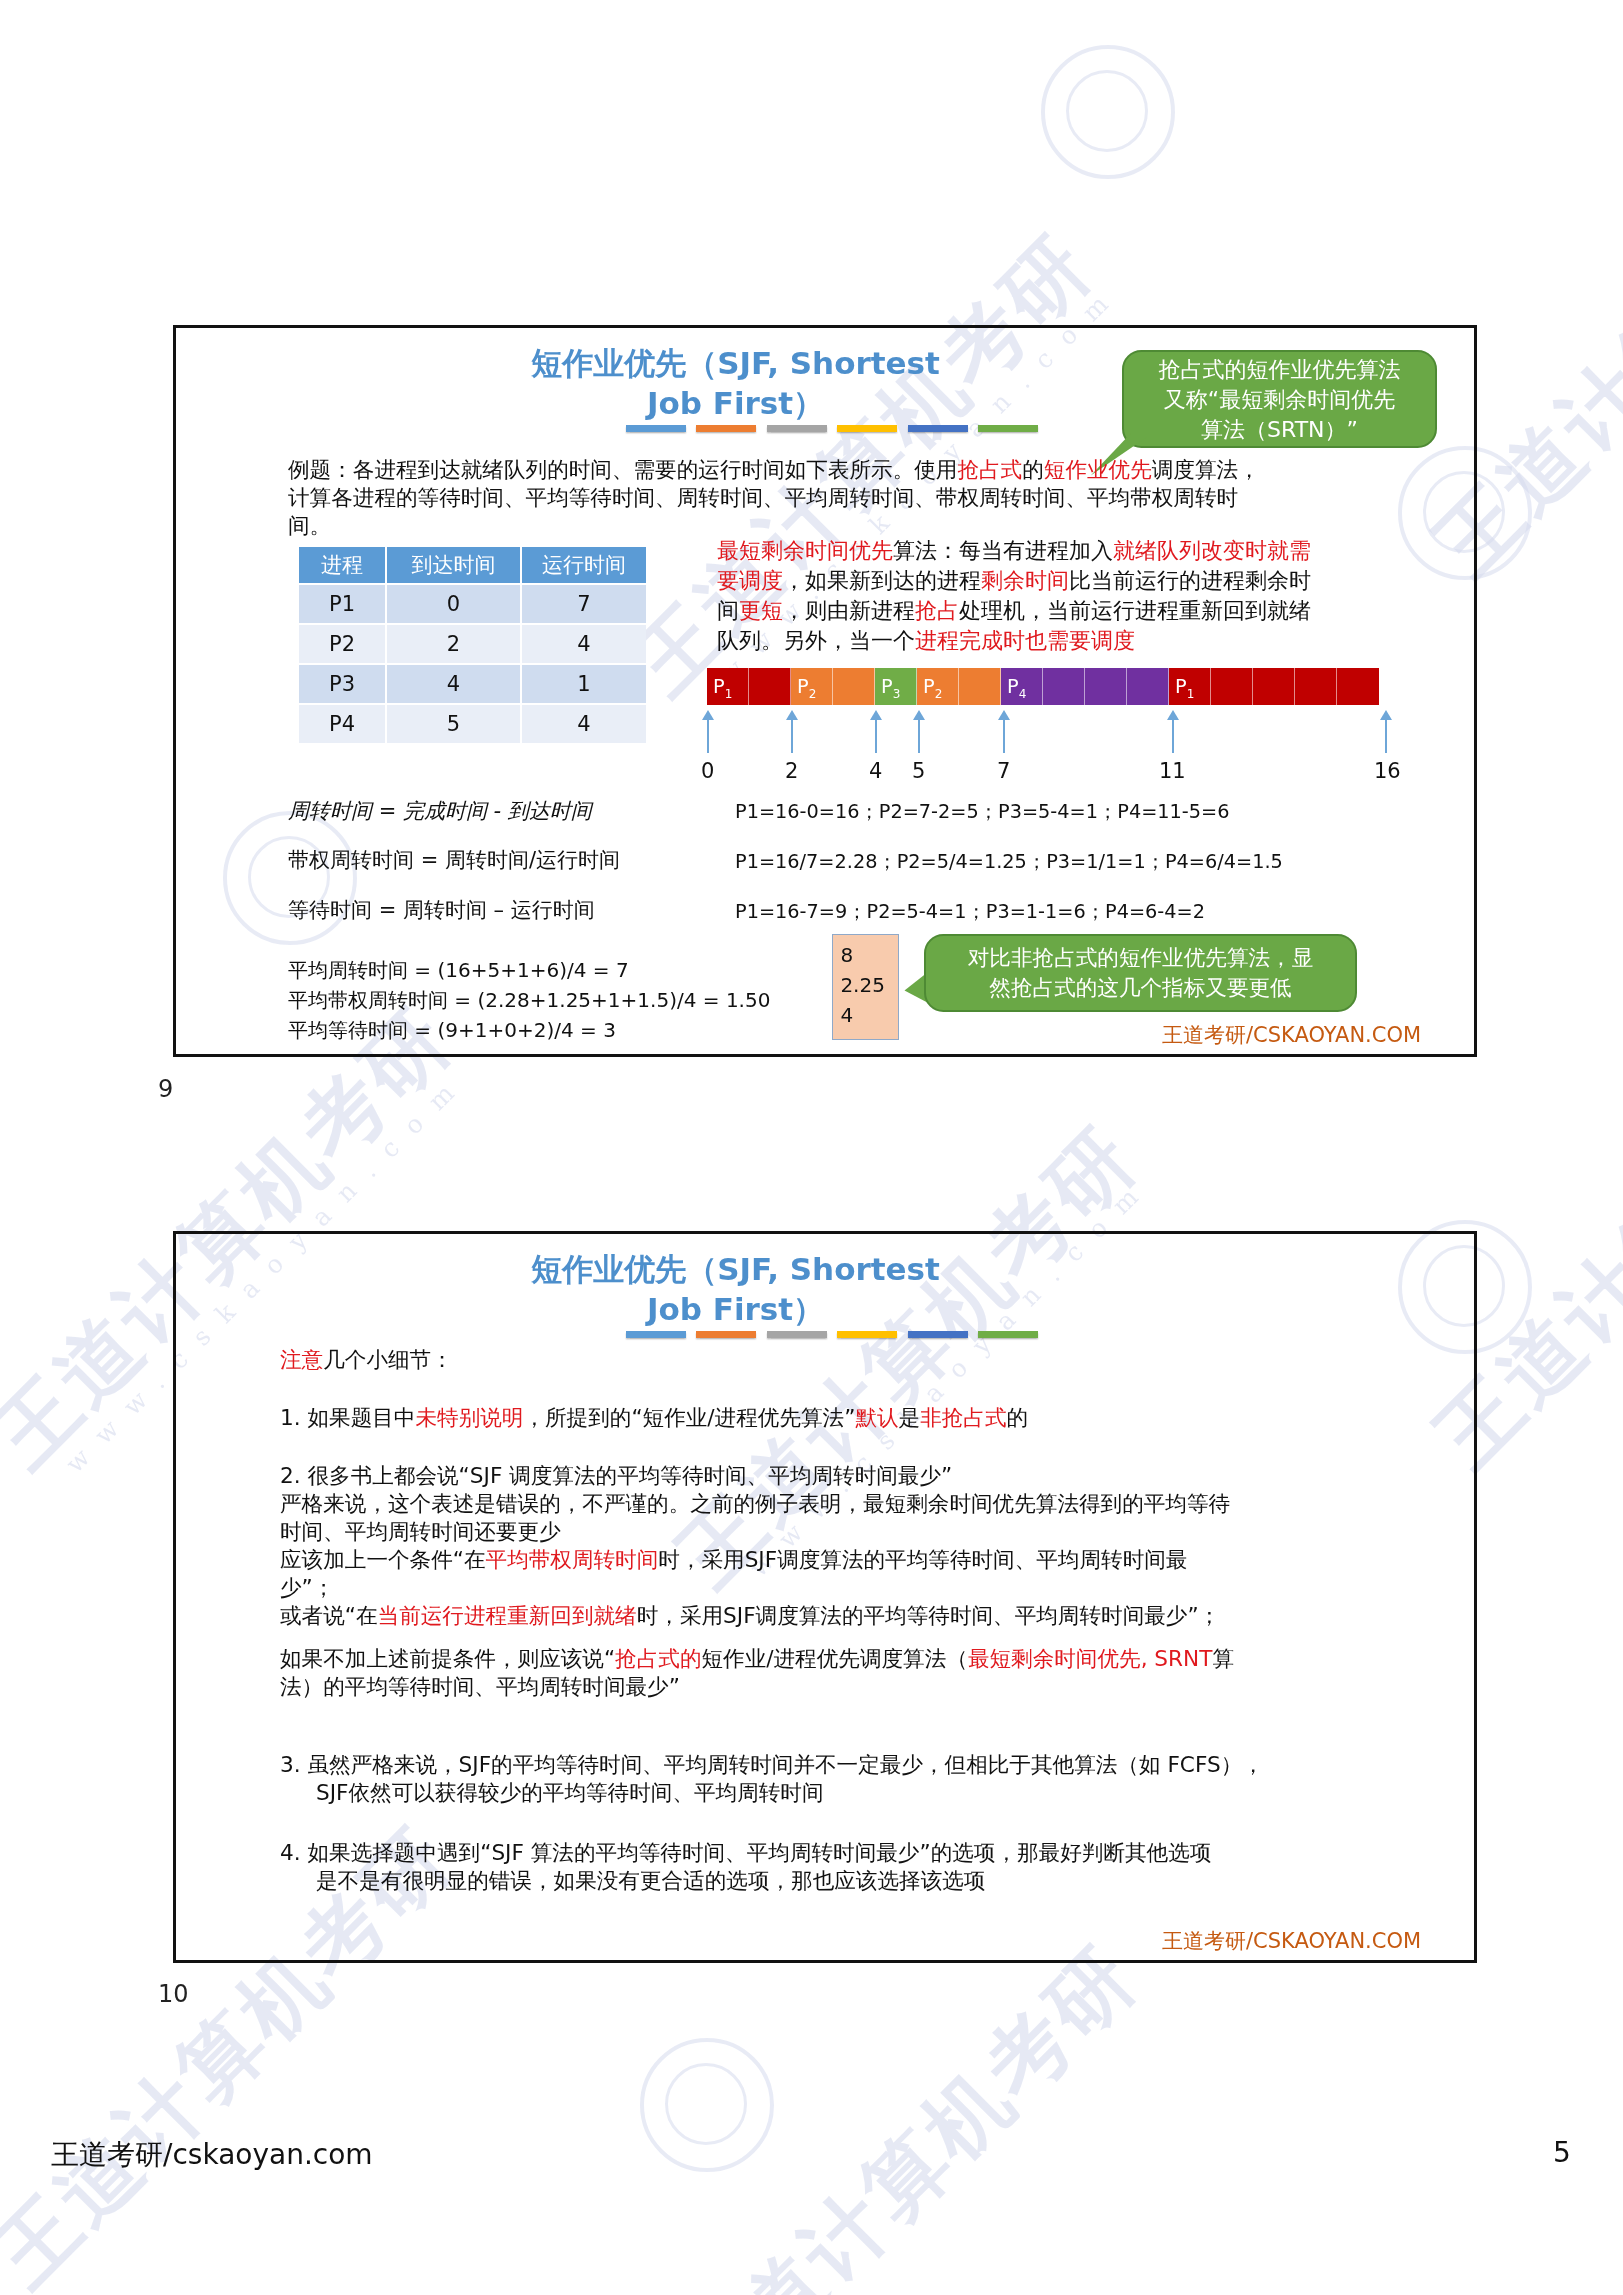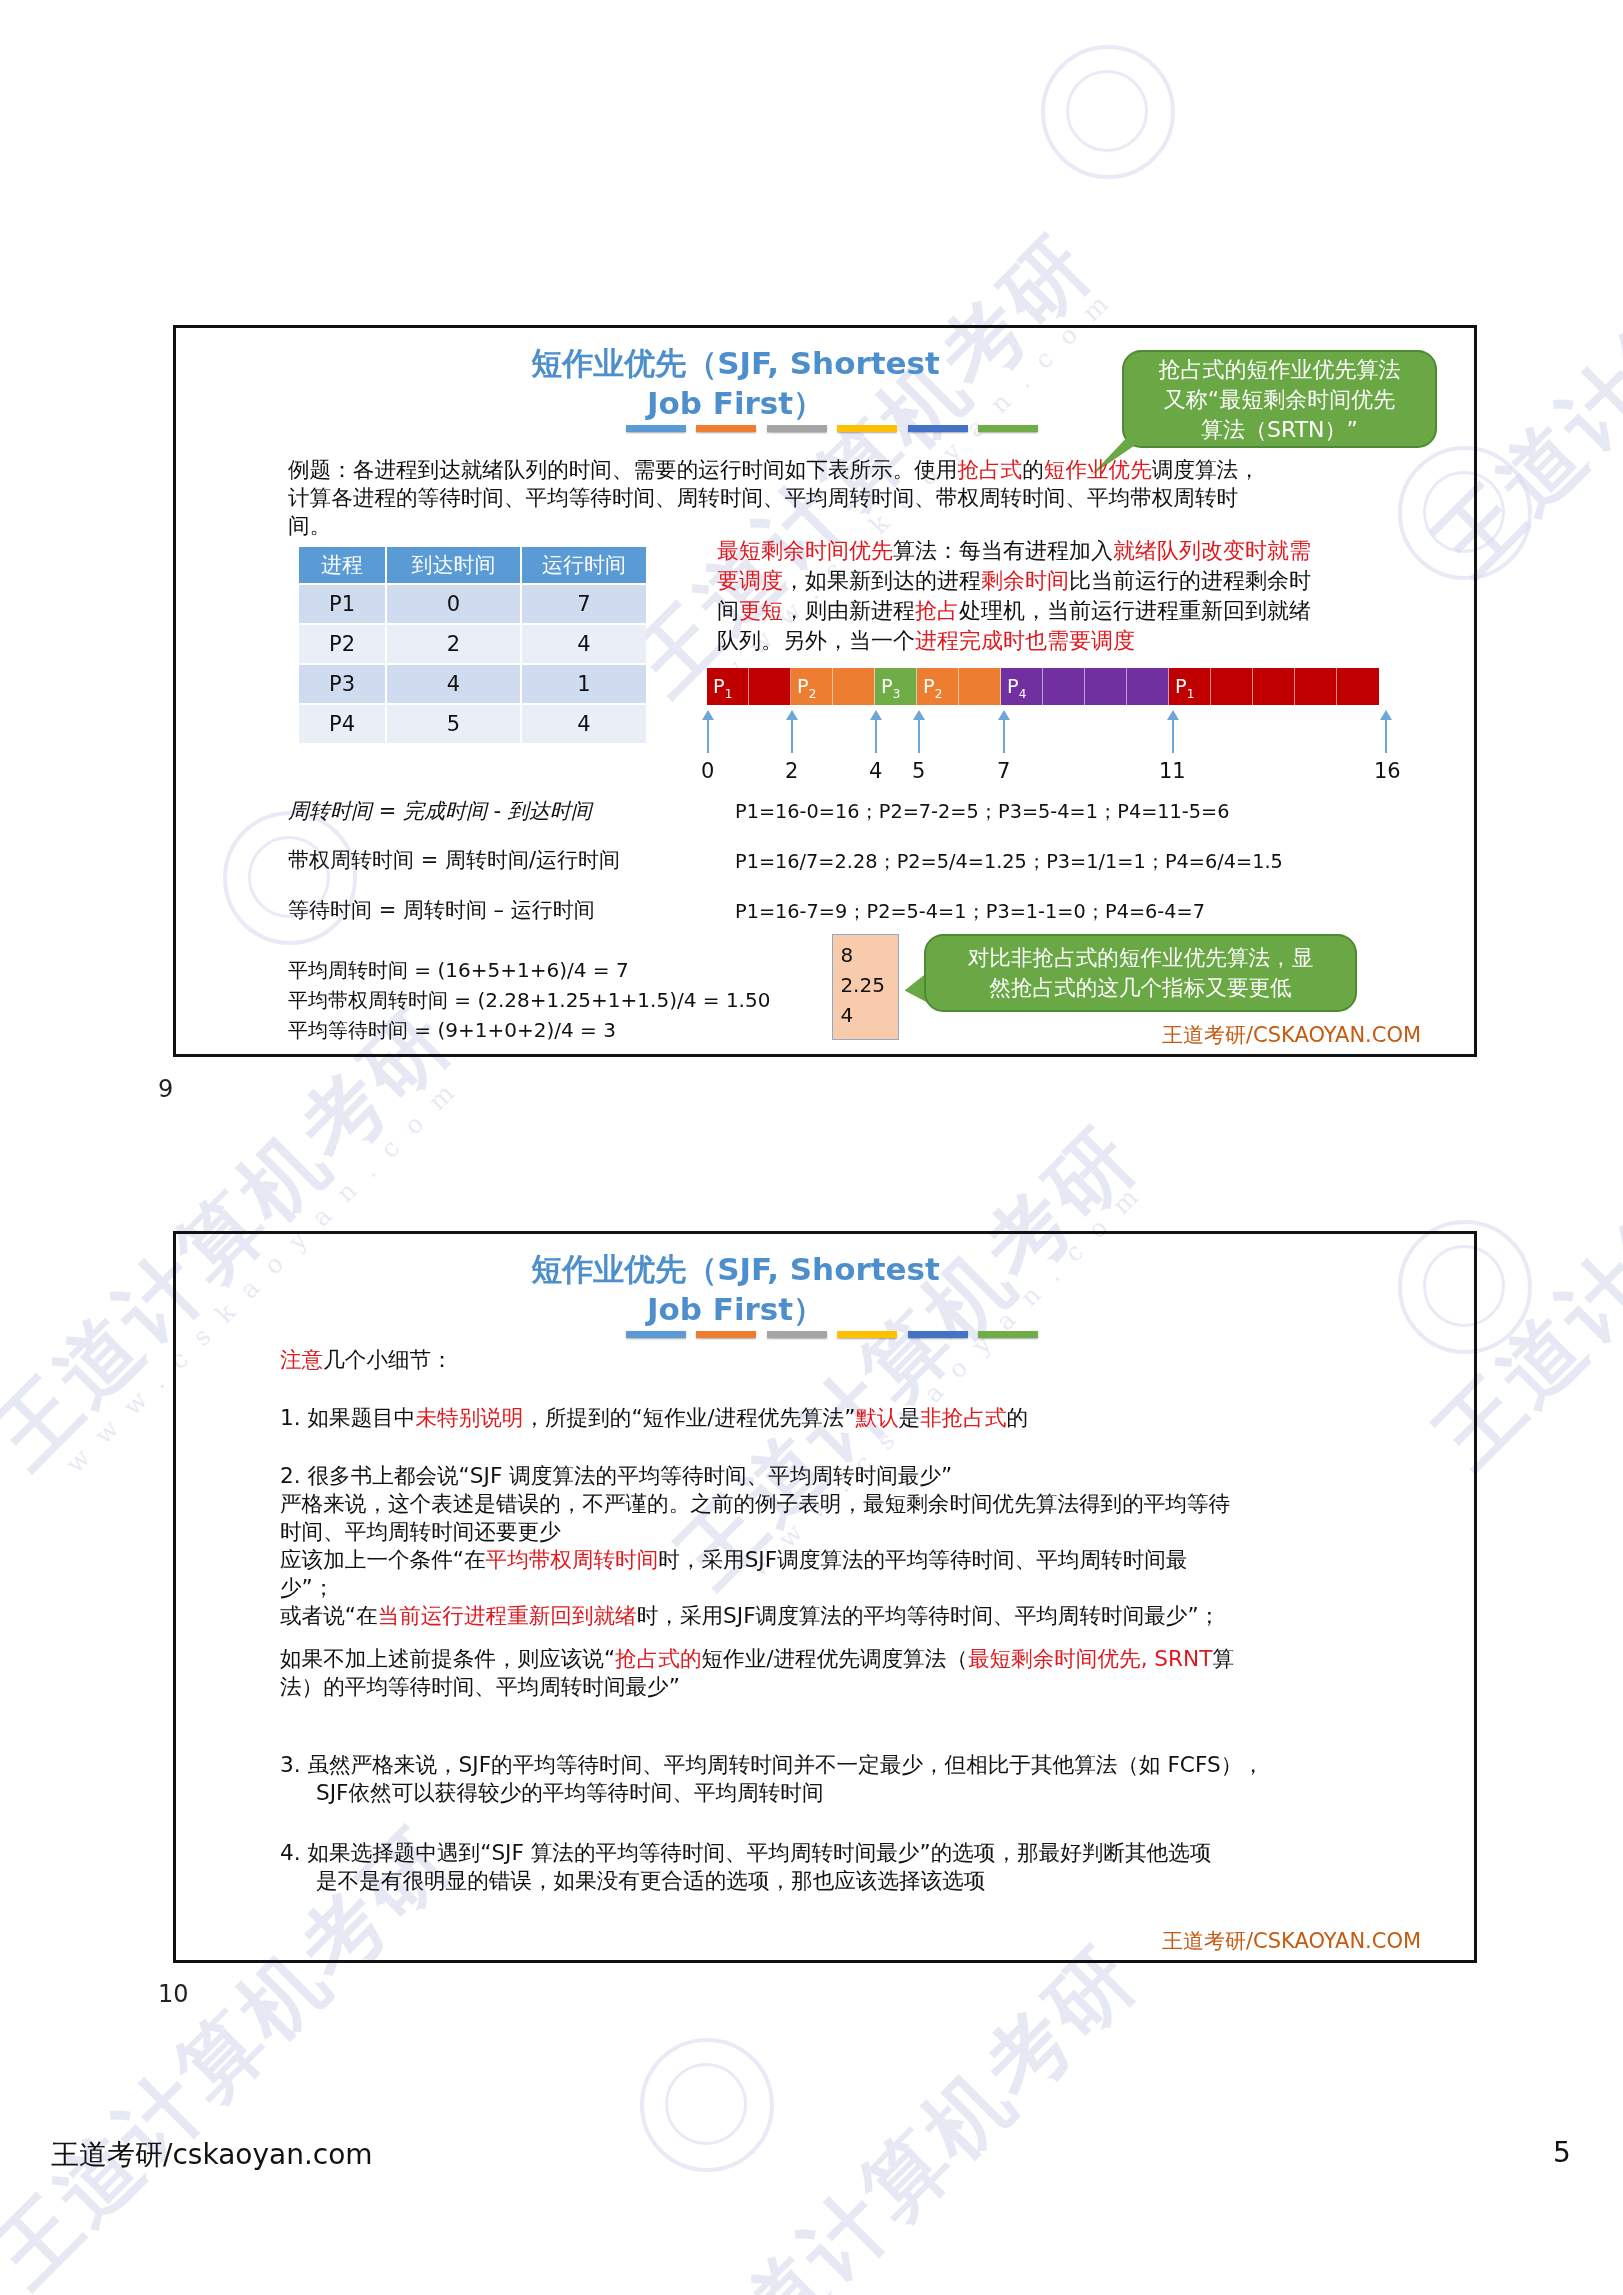--- a/index.html
+++ b/index.html
@@ -159,21 +159,21 @@
   <div class="tick" style="left:736px; top:431px;">5</div>
   <div class="tick" style="left:821px; top:431px;">7</div>
   <div class="tick" style="left:983px; top:431px;">11</div>
   <div class="tick" style="left:1198px; top:431px;">16</div>
 
   <div class="txt" style="left:112px; top:469px; font-size:21px;font-style:italic;">周转时间 = 完成时间 - 到达时间</div>
   <div class="txt" style="left:559px; top:470px; font-size:19.3px;">P1=16-0=16；P2=7-2=5；P3=5-4=1；P4=11-5=6</div>
   <div class="txt" style="left:112px; top:518px; font-size:21px;">带权周转时间 = 周转时间/运行时间</div>
   <div class="txt" style="left:559px; top:520px; font-size:19.3px;">P1=16/7=2.28；P2=5/4=1.25；P3=1/1=1；P4=6/4=1.5</div>
   <div class="txt" style="left:112px; top:568px; font-size:21px;">等待时间 = 周转时间 – 运行时间</div>
-  <div class="txt" style="left:559px; top:570px; font-size:19.3px;">P1=16-7=9；P2=5-4=1；P3=1-1=0；P4=6-4=7</div>
+  <div class="txt" style="left:559px; top:570px; font-size:19.3px;">P1=16-7=9；P2=5-4=1；P3=1-1=6；P4=6-4=2</div>
 
   <div class="txt" style="left:112px; top:627px; font-size:20px; line-height:30px;">
     <div>平均周转时间 = (16+5+1+6)/4 = 7</div>
     <div>平均带权周转时间 = (2.28+1.25+1+1.5)/4 = 1.50</div>
     <div>平均等待时间 = (9+1+0+2)/4 = 3</div>
   </div>
 
   <div class="peach" style="left:656px; top:606px; width:67px; height:106px;">
     <div>8</div>
     <div>2.25</div>

